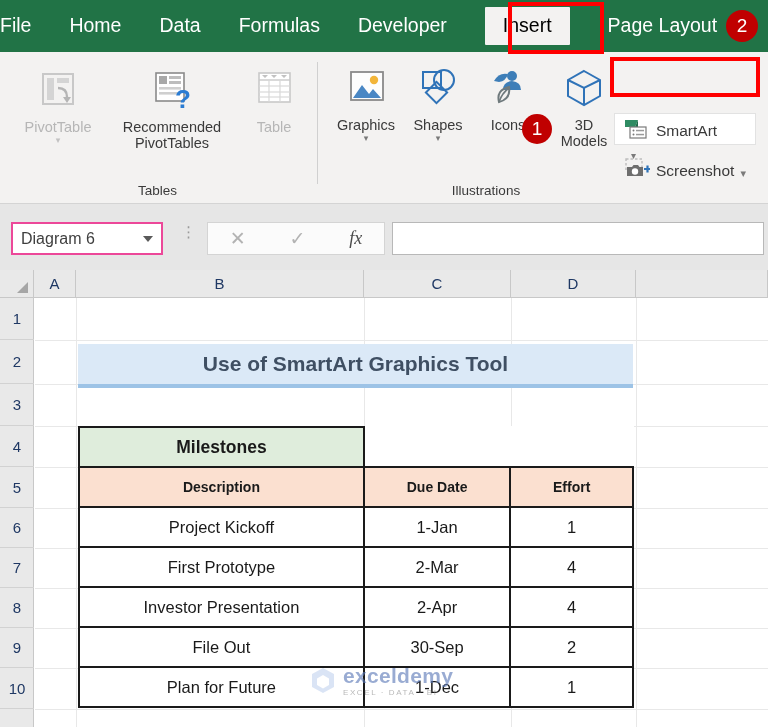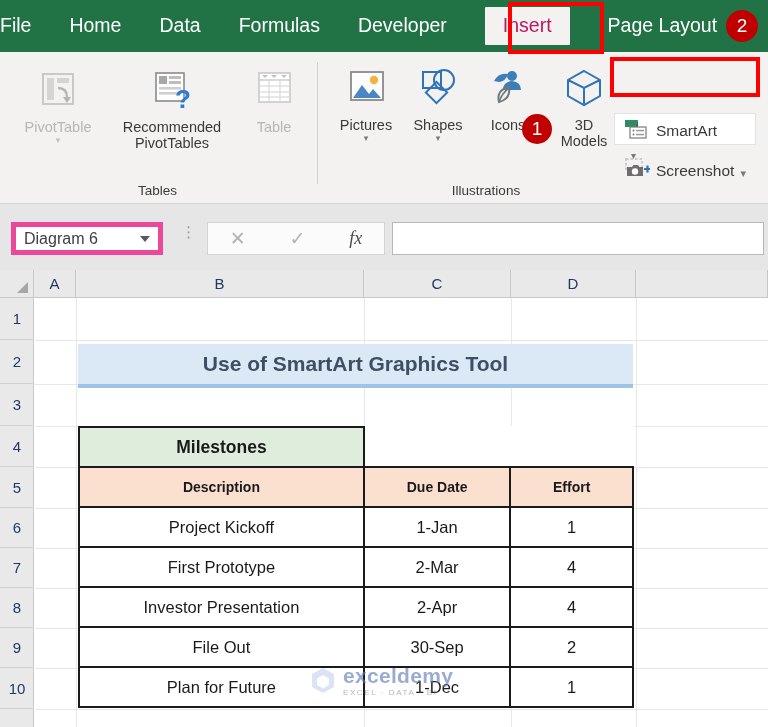--- a/index.html
+++ b/index.html
@@ -18,21 +18,21 @@
     display: flex; align-items: center;
   }
   .tab {
     color: #ffffff; font-size: 19.5px; line-height: 1;
     padding: 0 0; white-space: nowrap;
     position: relative;
   }
   .tab.first { }
   .tab + .tab { margin-left: 38px; }
   .tab.active {
-    background: #f3f2f1; color: #be185d;
+    background: #f3f2f1; color: #000000;
     padding: 9px 18px 10px 18px;
     border-radius: 1px;
   }
   .tab-highlight {
     position: absolute; left: 508px; top: 2px;
     width: 96px; height: 52px;
     border: 4px solid #ff0000;
     pointer-events: none;
     z-index: 6;
   }
@@ -88,21 +88,21 @@
     font-size: 19px; z-index: 9;
   }
 
   
   .fbar {
     position: absolute; left: 0; top: 204px; width: 768px; height: 66px;
     background: #e6e6e6;
   }
   .namebox {
     position: absolute; left: 11px; top: 222px; width: 152px; height: 33px;
-    background: #ffffff; border: 5px solid #ec4899;
+    background: #ffffff; border: 2px solid #ec4899;
     display: flex; align-items: center; padding: 0 8px;
   }
   .namebox .nb-text { font-size: 16px; color: #3f3f3f; flex: 1; }
   .nb-arrow {
     width: 0; height: 0; border-left: 5px solid transparent;
     border-right: 5px solid transparent; border-top: 6px solid #5a5a5a;
   }
   .vdots {
     position: absolute; left: 181px; top: 228px;
     font-size: 15px; color: #9a9a9a; letter-spacing: 0; line-height: 7px;
@@ -270,21 +270,21 @@
     <div class="rgroup" style="left:330px; width:280px;">
 
       <div class="btn" style="left:0px; top:16px; width:72px;">
         <span class="ico">
           <svg width="46" height="42" viewBox="0 0 46 42">
             <rect x="8" y="4" width="32" height="28" fill="#fdfdfd" stroke="#8a8a8a" stroke-width="1.8"></rect>
             <circle cx="31" cy="12" r="4.2" fill="#f2b53a"></circle>
             <path d="M10 30 l9 -13 l7 9 l4 -5 l8 9 z" fill="#4a87c4"></path>
           </svg>
         </span>
-        <span class="lbl">Pictures</span>
+        <span class="lbl">Graphics</span>
         <span class="chev">▾</span>
       </div>
 
       <div class="btn" style="left:72px; top:16px; width:72px;">
         <span class="ico">
           <svg width="46" height="42" viewBox="0 0 46 42">
             <circle cx="29" cy="12" r="10" fill="none" stroke="#2f73b8" stroke-width="2"></circle>
             <rect x="8" y="4" width="18" height="16" fill="none" stroke="#2f73b8" stroke-width="2"></rect>
             <rect x="14" y="17" width="15" height="15" fill="none" stroke="#2f73b8" stroke-width="2" transform="rotate(45 21.5 24.5)"></rect>
           </svg>

